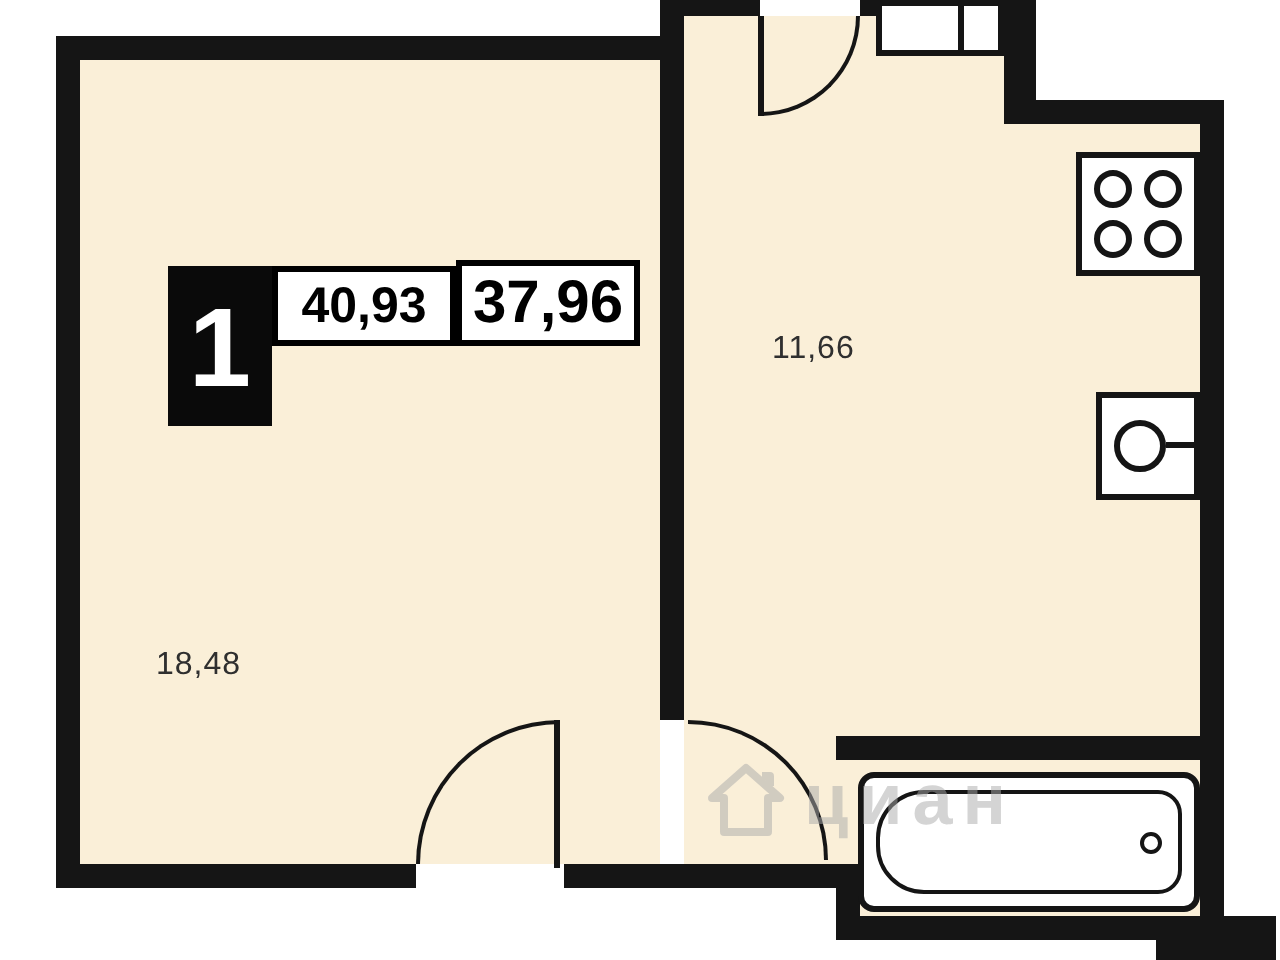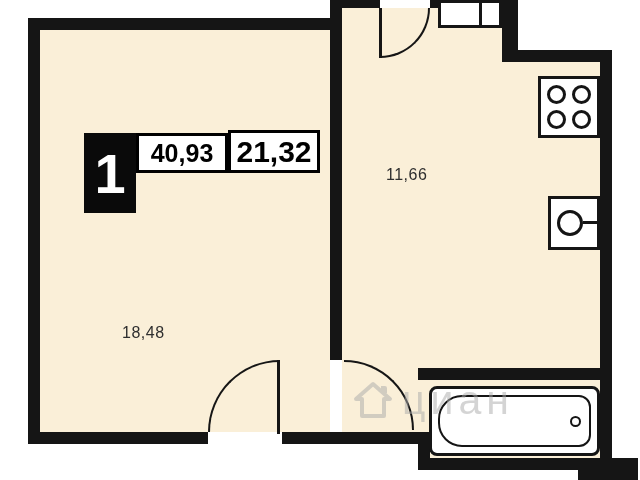--- a/index.html
+++ b/index.html
@@ -38,42 +38,42 @@
   .bathtub { left: 429px; top: 386px; width: 171px; height: 70px; border-radius: 8px; }
   .bathtub-inner { position: absolute; left: 6px; top: 6px; right: 6px; bottom: 6px; border: 2.5px solid var(--wall, #151515); border-radius: 24px 12px 12px 24px; }
   .bathtub-drain { position: absolute; left: 138px; top: 27px; width: 11px; height: 11px; border: 2.5px solid var(--wall, #151515); border-radius: 50%; background: #fff; }
 
   .duct { position: absolute; left: 578px; top: 458px; width: 60px; height: 22px; background: var(--wall, #151515); }
 
   .area-label {
     position: absolute; font-size: 16px; font-weight: 500;
     color: var(--label, #2f2f2f); letter-spacing: 0.5px;
   }
-  .label-living { left: 78px; top: 324px; margin-left: 44px; }
+  .label-living { left: 78px; top: 324px; }
   .label-kitchen { left: 386px; top: 166px; }
 
   .badge { position: absolute; left: 84px; top: 133px; display: flex; }
   .badge-num {
     width: 52px; height: 80px; background: #0a0a0a; color: #fff;
     font-weight: bold; font-size: 56px; display: flex; align-items: center; justify-content: center;
   }
   .badge-areas { display: flex; flex-direction: row; }
   .badge-area {
     width: 92px; background: #fff; border: 3px solid #000;
     display: flex; align-items: center; justify-content: center; font-weight: bold; color: #000;
   }
   .badge-area-top { height: 40px; font-size: 25px; }
   .badge-area-bottom { height: 43px; margin-top: -3px; font-size: 30px; }
 
   .watermark {
     position: absolute; left: 352px; top: 380px; display: flex;
     align-items: center; gap: 8px; opacity: 0.5; pointer-events: none;
   }
   .watermark-text {
-    font-size: 41px; font-weight: normal; letter-spacing: 5px;
+    font-size: 36px; font-weight: bold; letter-spacing: 5px;
     color: var(--watermark, #a8a8a8); line-height: 40px;
   }
 </style>
 </head>
 <body>
 
 <div class="plan">
 
   <div class="fill" style="left:40px; top:30px; width:290px; height:402px;"></div>
   <div class="fill" style="left:342px; top:8px; width:160px; height:54px;"></div>
@@ -124,21 +124,21 @@
   </div>
   <div class="duct"></div>
 
   <div class="area-label label-living">18,48</div>
   <div class="area-label label-kitchen">11,66</div>
 
   <div class="badge">
     <div class="badge-num">1</div>
     <div class="badge-areas">
       <div class="badge-area badge-area-top">40,93</div>
-      <div class="badge-area badge-area-bottom">21,32</div>
+      <div class="badge-area badge-area-bottom">37,96</div>
     </div>
   </div>
 
   <div class="watermark">
     <svg width="42" height="40" viewBox="0 0 42 40">
       <path d="M21 4 L38 19 L32 19 L32 36 L10 36 L10 19 L4 19 Z M29 8 L33 8 L33 13" fill="none" stroke="#aaaaaa" stroke-width="4" stroke-linejoin="round"></path>
     </svg>
     <span class="watermark-text">циан</span>
   </div>
 

